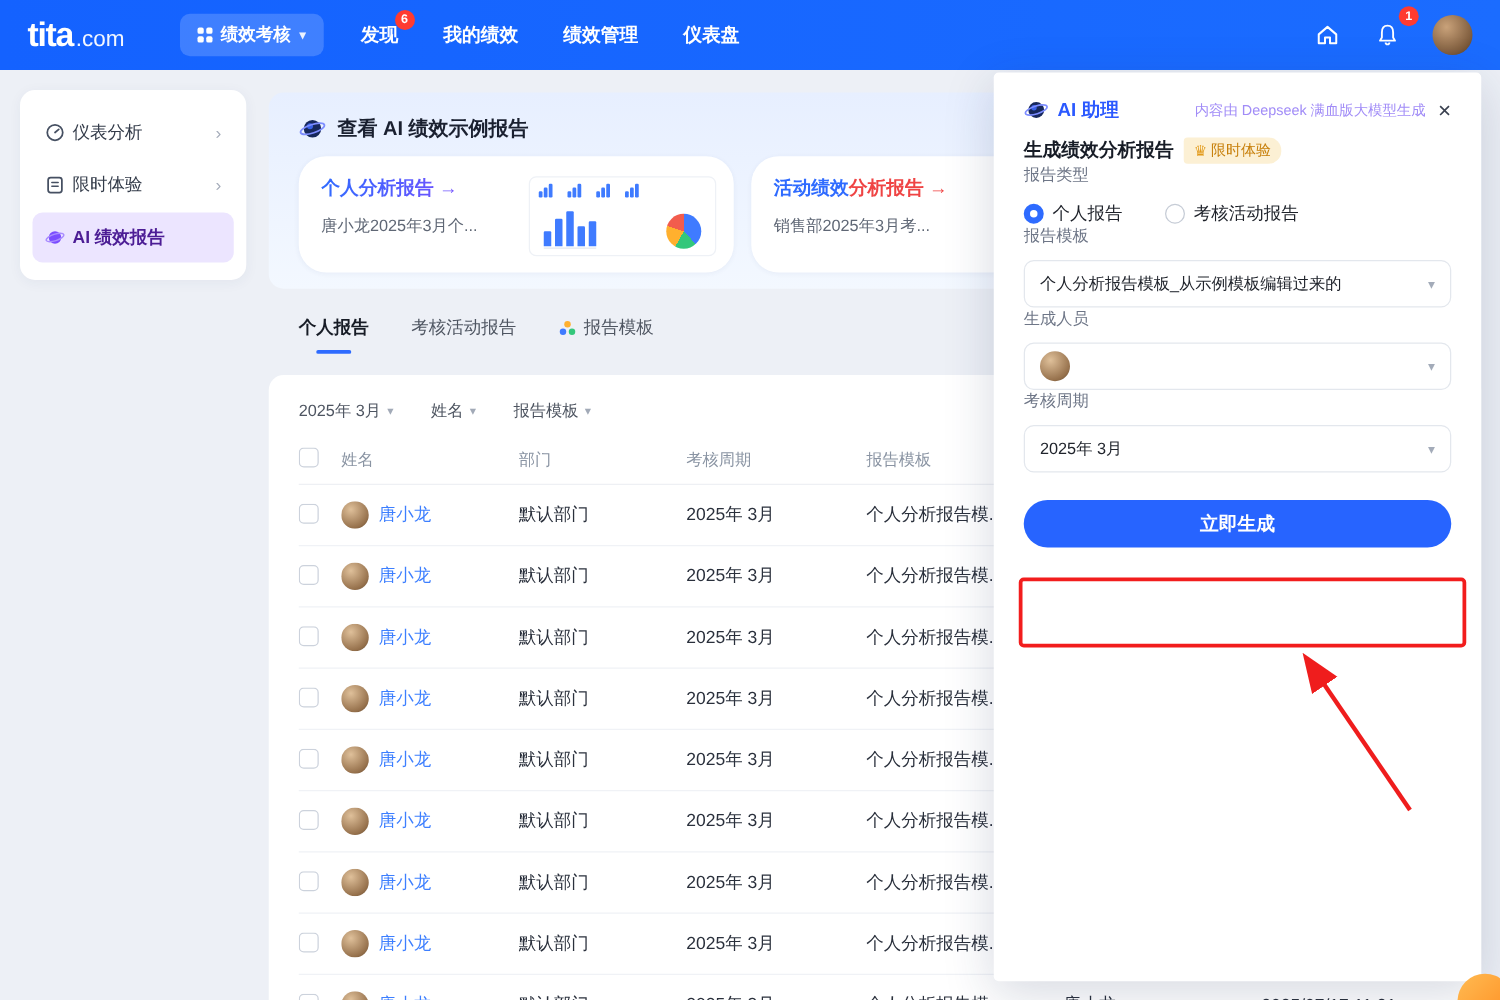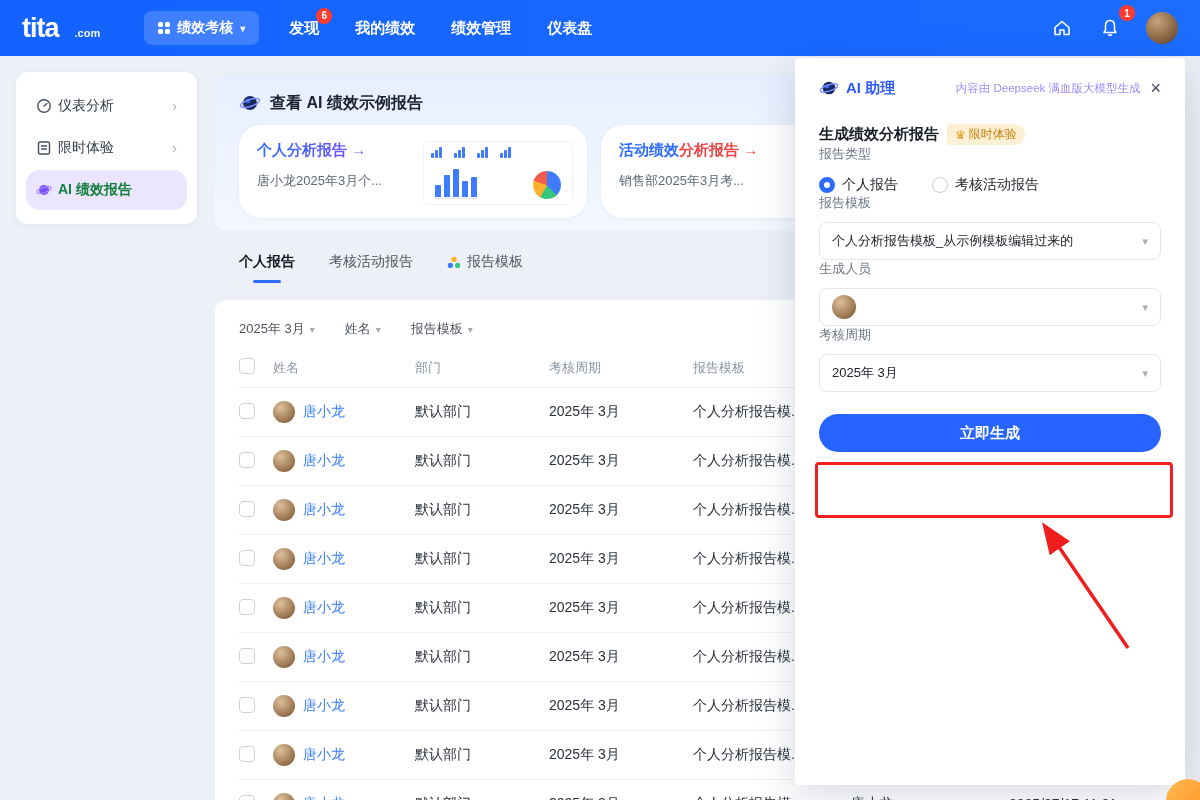--- a/index.html
+++ b/index.html
@@ -5,42 +5,42 @@
   * { box-sizing: border-box; margin: 0; padding: 0; }
   html,body { width:1200px; height:800px; }
   body { font-family:"Liberation Sans", sans-serif; }
   .page { position:relative; width:1200px; height:800px; overflow:hidden; background:#edf0f6;padding-left:40px; }
 
   
   .nav { position:absolute; top:0; left:0; right:0; height:56px; background:linear-gradient(90deg,#1462ff,#1b6cff);
          display:flex; align-items:center; padding:0 22px; z-index:5; color:#fff; }
   .logo { display:flex; align-items:baseline; margin-right:44px; cursor:pointer; }
   .logo-main { font-size:27px; font-weight:bold; letter-spacing:-1px; }
-  .logo-suffix { font-size:11px; font-weight:bold; margin-left:16px; opacity:.95; }
+  .logo-suffix { font-size:18px; font-weight:normal; margin-left:2px; opacity:.95; }
   .app-pill { display:flex; align-items:center; gap:7px; height:34px; padding:0 14px; border-radius:8px;
               background:rgba(255,255,255,.18); font-size:14px; font-weight:bold; cursor:pointer; margin-right:30px; }
   .grid-icon { display:grid; grid-template-columns:5px 5px; grid-gap:2px; }
   .grid-icon i { width:5px; height:5px; background:#fff; border-radius:1.5px; }
   .caret { font-size:10px; opacity:.9; }
   .nav-item { position:relative; font-size:15px; font-weight:bold; margin-right:36px; cursor:pointer; white-space:nowrap; }
   .nav-badge { position:absolute; top:-11px; right:-13px; min-width:16px; height:16px; border-radius:9px;
                background:#ff3b30; color:#fff; font-size:10px; font-weight:bold; display:flex; align-items:center; justify-content:center; padding:0 4px; }
   .nav-right { margin-left:auto; display:flex; align-items:center; gap:24px; }
   .nav-ico { position:relative; width:24px; height:24px; display:flex; align-items:center; justify-content:center; cursor:pointer; }
   .nav-avatar { width:32px; height:32px; border-radius:50%; cursor:pointer;
                 background:radial-gradient(circle at 35% 30%, #c9a27a, #7d5b3c 70%, #4c3824); }
 
   
   .sidebar { position:absolute; left:16px; top:72px; width:181px; background:#fff; border-radius:12px;
              padding:14px 10px; box-shadow:0 2px 10px rgba(30,50,90,.05); z-index:2; }
   .side-item { height:40px; display:flex; align-items:center; gap:6px; padding:0 10px; border-radius:8px;
                font-size:14px; color:#333b49; cursor:pointer; }
   .side-item + .side-item { margin-top:2px; }
   .side-item .chev { margin-left:auto; color:#a6adbb; font-size:14px; }
-  .side-item.active { background:#ece5ff; color:#15803d; font-weight:bold;border-radius:14px; }
+  .side-item.active { background:#ece5ff; color:#4c1d95; font-weight:bold; }
 
   
   .banner { position:absolute; left:215px; top:74px; width:970px; height:157px; border-radius:12px;
             background:linear-gradient(180deg,#e7efff,#f3f8ff); z-index:1; }
   .banner-head { display:flex; align-items:center; gap:9px; padding:18px 24px 0; }
   .banner-title { font-size:16px; font-weight:bold; color:#1a2030; }
   .banner-card { position:absolute; top:51px; height:93px; background:#fff; border-radius:22px; padding:16px 14px 14px 18px;
                  display:flex; justify-content:space-between; gap:10px; cursor:pointer; box-shadow:0 1px 4px rgba(40,60,110,.05); }
   .bc1 { left:24px; width:348px; }
   .bc2 { left:386px; width:360px; }
@@ -87,21 +87,21 @@
   .name-link { color:#3d7fff; cursor:pointer; text-decoration:none; white-space:nowrap; }
   .cell { white-space:nowrap; overflow:hidden; text-overflow:ellipsis; padding-right:8px; }
 
   
   .panel { position:absolute; left:795px; top:58px; width:390px; height:727px; background:#fff; border-radius:4px;
            box-shadow:0 10px 40px rgba(25,45,90,.18); padding:20px 24px; z-index:10; }
   .panel-head { display:flex; align-items:center; }
   .panel-title { font-size:15px; font-weight:bold; color:#2b59ff; margin-left:7px; }
   .panel-sub { margin-left:auto; font-size:11.5px; color:#a18cf7; white-space:nowrap; }
   .panel-close { margin-left:10px; font-size:18px; color:#3a4150; cursor:pointer; line-height:1; }
-  .section-row { display:flex; align-items:center; gap:8px; margin-top:26px; }
+  .section-row { display:flex; align-items:center; gap:8px; margin-top:12px; }
   .section-title { font-size:15px; font-weight:bold; color:#171c26; }
   .trial-badge { display:inline-flex; align-items:center; gap:3px; background:#fcf0d4; color:#c77f0a;
                  font-size:12px; padding:2px 8px; border-radius:3px 10px 10px 3px; }
   .crown { color:#e29a1b; font-size:12px; }
   .f-label { font-size:13px; color:#6e7687; }
   .radio-row { display:flex; align-items:center; gap:34px; margin-top:13px; }
   .radio-opt { display:flex; align-items:center; gap:7px; font-size:14px; color:#1d2129; cursor:pointer; }
   .radio { width:16px; height:16px; border-radius:50%; background:#fff; }
   .radio.sel { border:5px solid #2e6bff; }
   .radio.unsel { border:1.5px solid #c6ccd6; }

